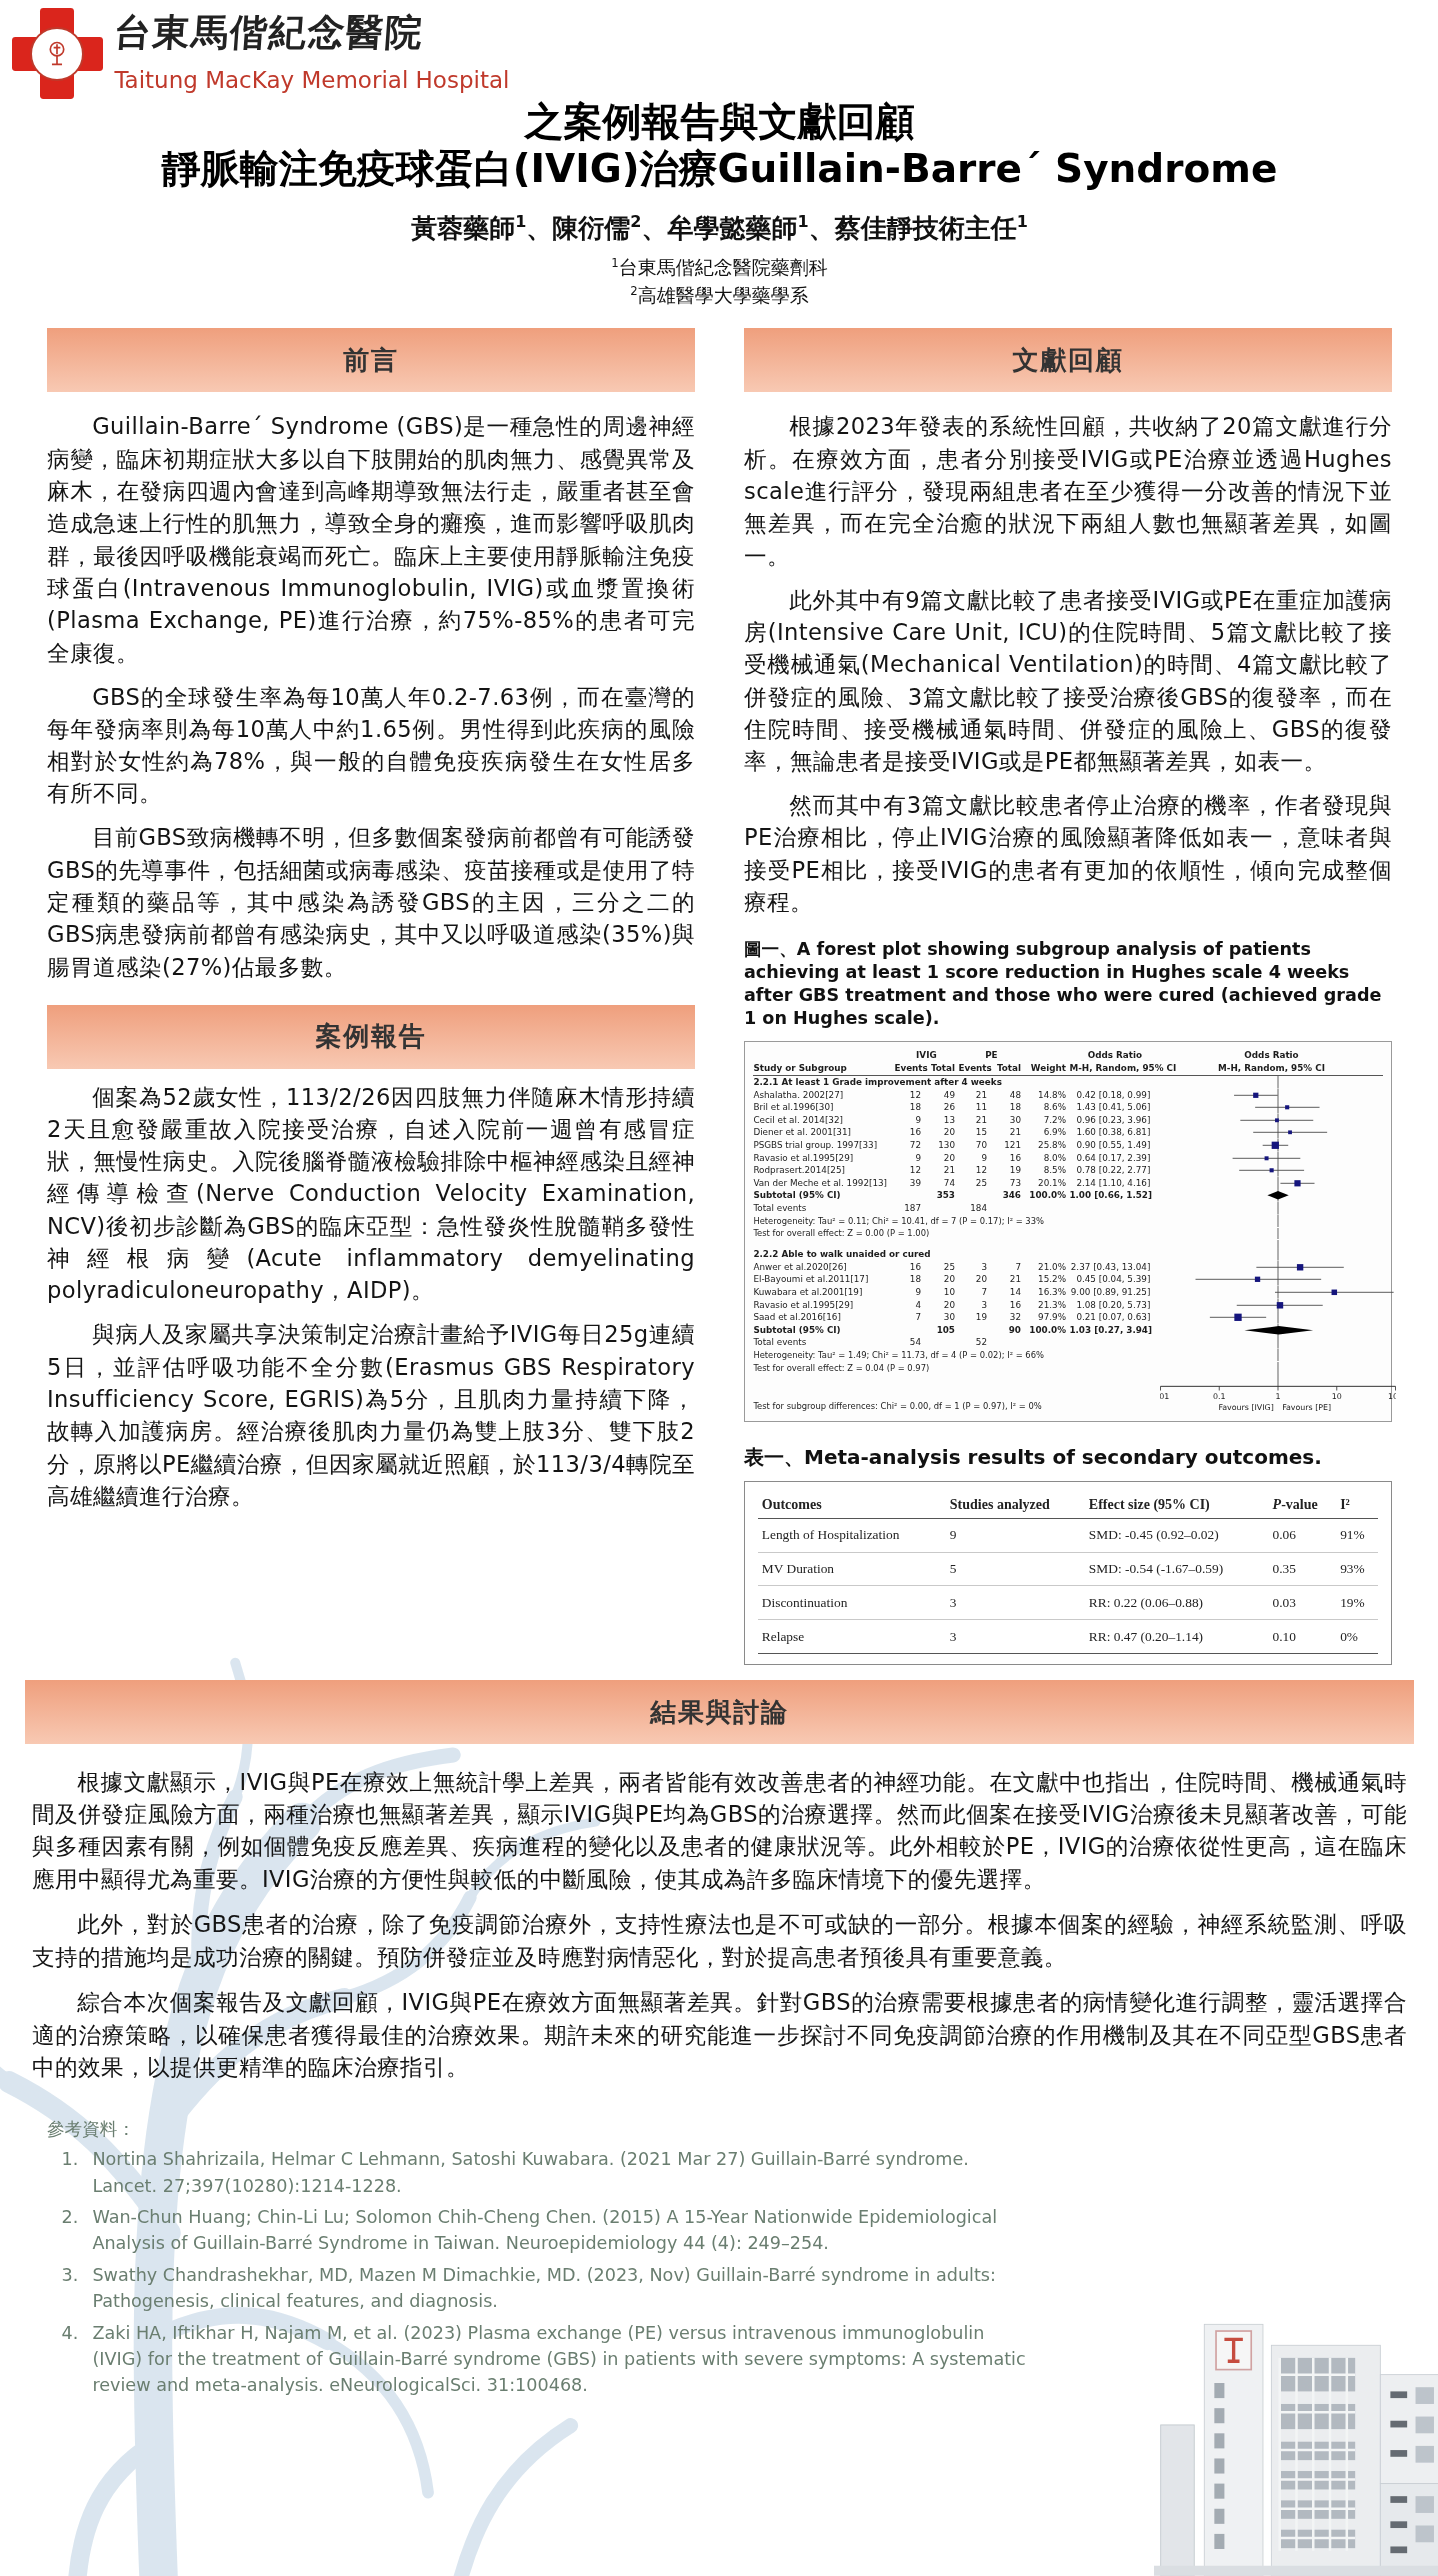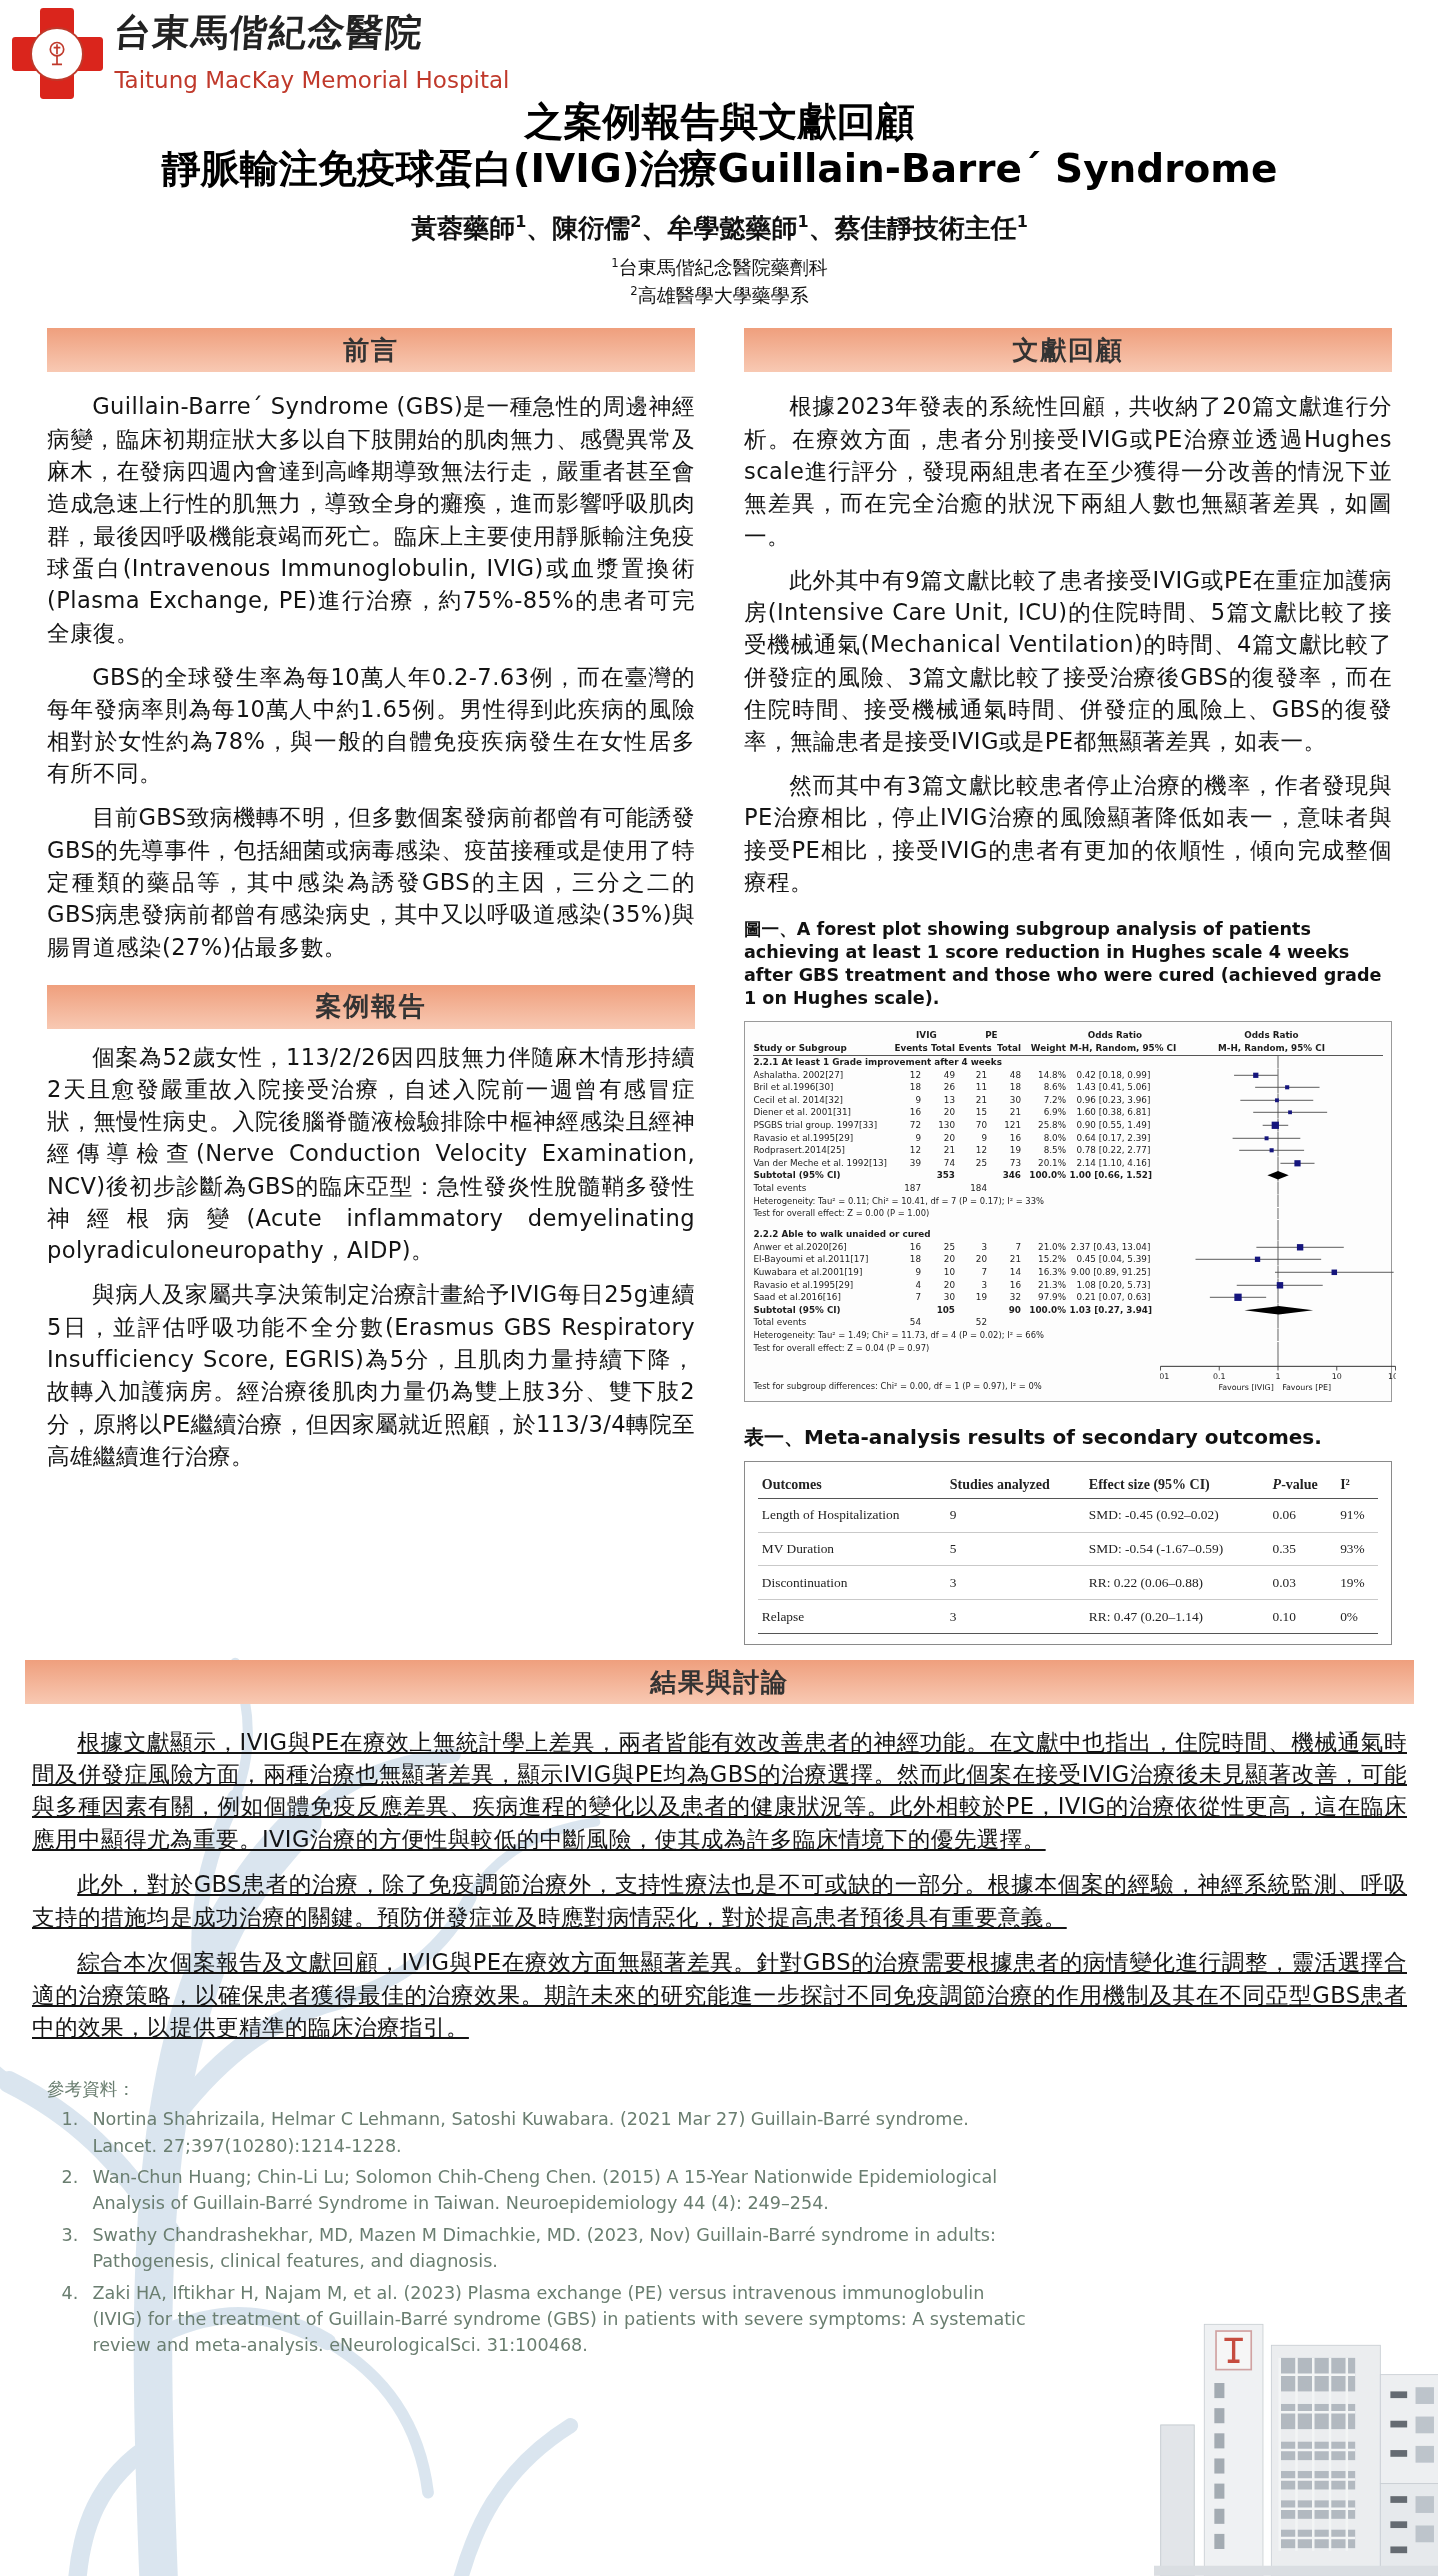--- a/index.html
+++ b/index.html
@@ -22,21 +22,21 @@
   .poster-title{ font-size:39px; font-weight:bold; color:#000; line-height:1.2; }
   .authors{ margin-top:18.4px; text-align:center; font-size:26px; font-weight:600; color:#111; }
   .authors sup{ font-size:16px; }
   .affils{ margin-top:6.7px; text-align:center; font-size:19px; color:#111; line-height:1.5; }
   .affils sup{ font-size:11.7px; }
 
   
   .columns{ display:flex; gap:49px; padding:18.4px 47px 0 47px; align-items:flex-start; }
   .col{ flex:1 1 0; min-width:0; }
 
-  .section-bar{ height:44px; background:linear-gradient(#ef9f7d,#f8c9b3); display:flex; align-items:center; justify-content:center; font-size:26px; font-weight:bold; color:#333; letter-spacing:1.7px; }
+  .section-bar{ height:64px; background:linear-gradient(#ef9f7d,#f8c9b3); display:flex; align-items:center; justify-content:center; font-size:26px; font-weight:bold; color:#333; letter-spacing:1.7px; }
   .full-bar{ margin:15px 25px 0 25px; }
 
   .para{ font-size:22.6px; color:#141414; line-height:1.43; text-align:justify; text-indent:2em; margin-top:11.7px; letter-spacing:0.4px; }
   .col .para:first-of-type{ margin-top:18.4px; }
   .bar-gap{ margin-top:22px; }
 
   
   .fig-caption{ margin-top:20px; font-size:17.6px; font-weight:bold; color:#111; line-height:1.3; text-align:left; }
   .forest-box{ margin-top:11.7px; border:1.7px solid #9a9a9a; background:#fdfdfd; padding:6.7px 8.4px 8.4px 8.4px; }
   .fhead{ border-bottom:1.3px solid #555; padding-bottom:0.8px; }
@@ -56,21 +56,21 @@
   
   .tbl-caption{ margin-top:22px; font-size:20px; font-weight:bold; color:#111; }
   .meta-table-box{ margin-top:10px; border:1.7px solid #8a8a8a; padding:10px 13.4px; background:#fff; }
   table.meta{ width:100%; border-collapse:collapse; font-family:"Liberation Serif", serif; }
   table.meta th{ text-align:left; font-size:14px; padding:5px 3.4px; border-bottom:1.7px solid #555; color:#222; }
   table.meta td{ font-size:13.4px; padding:8.4px 3.4px; border-bottom:0.8px solid #c9c9c9; color:#222; }
   table.meta tr:last-child td{ border-bottom:1.7px solid #555; }
 
   
   .results-paras{ padding:8.4px 32px 0 32px; }
-  .results-paras .para{ margin-top:13.4px;text-decoration:underline; }
+  .results-paras .para{ margin-top:13.4px; }
 
   
   .refs{ margin:34px 0 0 47px; width:989px; color:#6a7e70; }
   .refs .refs-label{ font-size:17.6px; margin-bottom:5px; }
   .refs ol{ list-style:decimal; padding-left:37px; }
   .refs li{ font-size:17.6px; line-height:1.5; margin-bottom:5px; padding-left:8.4px; }
 
   
   .tree-mark{ position:absolute; left:-50px; bottom:-34px; opacity:0.55; }
   .building{ position:absolute; right:0; bottom:0; opacity:0.9; }

